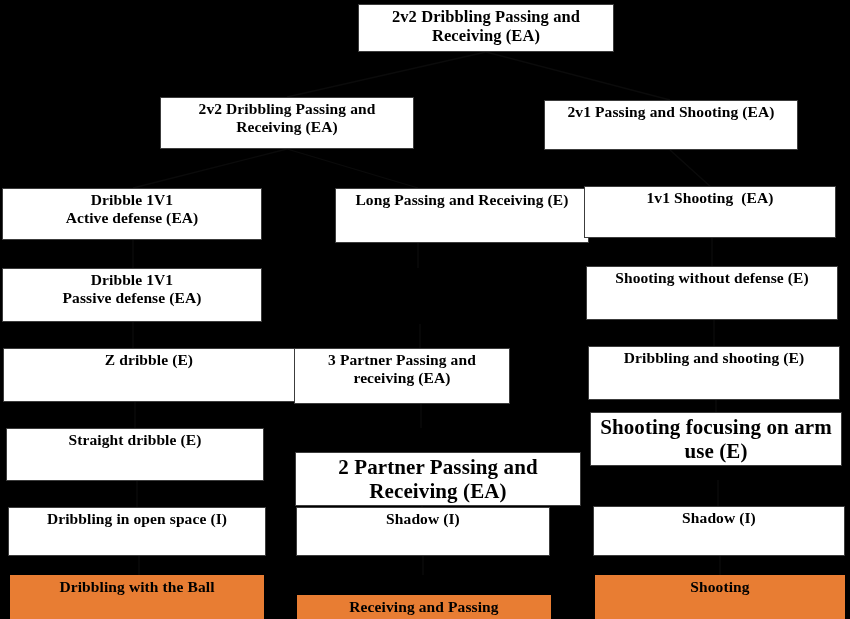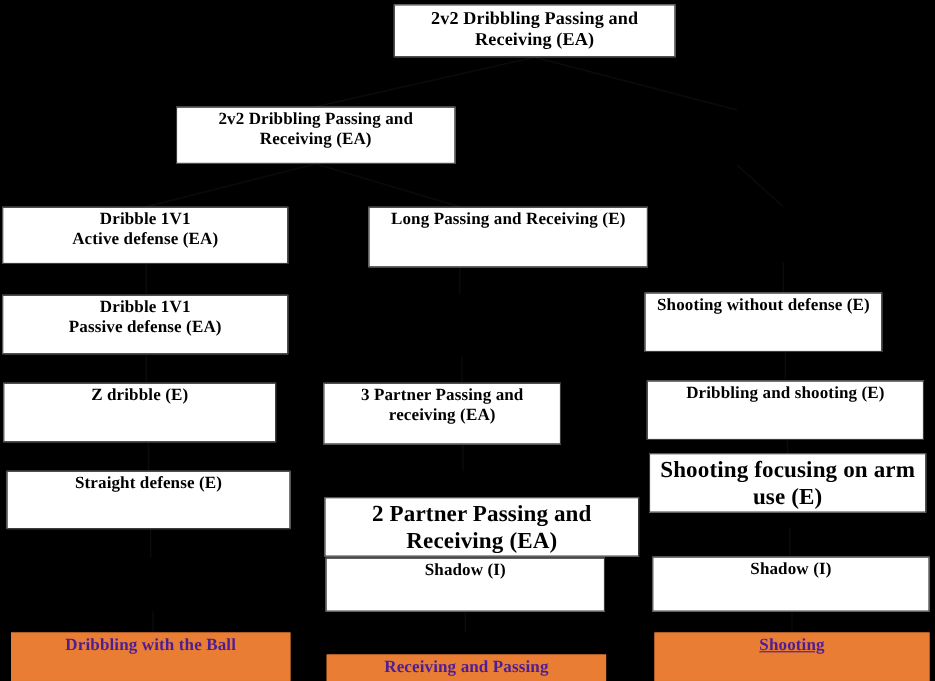--- a/index.html
+++ b/index.html
@@ -33,21 +33,21 @@
     display: flex;
     justify-content: center;
     text-align: center;
     line-height: 1.16;
     letter-spacing: 0.1px;
     white-space: pre-wrap;
     padding: 2px 6px;
   }
   .node.cat {
     background: #e87d33;
-    color: #4c1d95;
+    color: #000000;
     border-color: #e87d33;
   }
 </style>
 </head>
 <body>
 
 <div id="canvas">
 
   <svg class="connectors" viewBox="0 0 850 619" xmlns="http://www.w3.org/2000/svg">
     <g stroke="#0b0b0b" stroke-width="1.3" fill="none">
@@ -74,34 +74,40 @@
     </g>
   </svg>
 
   <div class="node" style="left:358px; top:4px; width:256px; height:48px; font-size:16.5px;">
     <span>2v2 Dribbling Passing and Receiving (EA)</span>
   </div>
 
   <div class="node" style="left:160px; top:97px; width:254px; height:52px; font-size:15.5px;">
     <span>2v2 Dribbling Passing and Receiving (EA)</span>
   </div>
+  <div class="node" style="left:544px; top:100px; width:254px; height:50px; font-size:15.5px;">
+    <span>2v1 Passing and Shooting (EA)</span>
+  </div>
 
   <div class="node" style="left:2px; top:188px; width:260px; height:52px; font-size:15.5px;">
     <span>Dribble 1V1
 Active defense (EA)</span>
   </div>
   <div class="node" style="left:2px; top:268px; width:260px; height:54px; font-size:15.5px;">
     <span>Dribble 1V1
 Passive defense (EA)</span>
   </div>
-  <div class="node" style="left:3px; top:348px; width:248px; height:54px; font-size:15.5px;">
+  <div class="node" style="left:3px; top:348px; width:292px; height:54px; font-size:15.5px;">
     <span>Z dribble (E)</span>
   </div>
   <div class="node" style="left:6px; top:428px; width:258px; height:53px; font-size:15.5px;">
-    <span>Straight defense (E)</span>
+    <span>Straight dribble (E)</span>
+  </div>
+  <div class="node" style="left:8px; top:507px; width:258px; height:49px; font-size:15.5px;">
+    <span>Dribbling in open space (I)</span>
   </div>
   <div class="node cat" style="left:10px; top:575px; width:254px; height:44px; font-size:15.5px;">
     <span>Dribbling with the Ball</span>
   </div>
 
   <div class="node" style="left:291px; top:188px; width:254px; height:55px; font-size:15.5px;margin-left:44px;">
     <span>Long Passing and Receiving (E)</span>
   </div>
   <div class="node" style="left:294px; top:348px; width:216px; height:56px; font-size:15.5px;">
     <span>3 Partner Passing and receiving (EA)</span>
@@ -109,29 +115,32 @@
   <div class="node" style="left:295px; top:452px; width:286px; height:54px; font-size:21px;">
     <span>2 Partner Passing and Receiving (EA)</span>
   </div>
   <div class="node" style="left:296px; top:507px; width:254px; height:49px; font-size:15.5px;">
     <span>Shadow (I)</span>
   </div>
   <div class="node cat" style="left:297px; top:575px; width:254px; height:44px; font-size:15.5px;margin-top:20px;">
     <span>Receiving and Passing</span>
   </div>
 
-  <div class="node" style="left:586px; top:266px; width:216px; height:54px; font-size:15.5px;">
+  <div class="node" style="left:584px; top:186px; width:252px; height:52px; font-size:15.5px;">
+    <span>1v1 Shooting  (EA)</span>
+  </div>
+  <div class="node" style="left:586px; top:266px; width:252px; height:54px; font-size:15.5px;">
     <span>Shooting without defense (E)</span>
   </div>
   <div class="node" style="left:588px; top:346px; width:252px; height:54px; font-size:15.5px;">
     <span>Dribbling and shooting (E)</span>
   </div>
   <div class="node" style="left:590px; top:412px; width:252px; height:54px; font-size:21px;">
     <span>Shooting focusing on arm use (E)</span>
   </div>
   <div class="node" style="left:593px; top:506px; width:252px; height:50px; font-size:15.5px;">
     <span>Shadow (I)</span>
   </div>
-  <div class="node cat" style="left:595px; top:575px; width:250px; height:44px; font-size:15.5px;text-decoration:underline;">
+  <div class="node cat" style="left:595px; top:575px; width:250px; height:44px; font-size:15.5px;">
     <span>Shooting</span>
   </div>
 
 </div>
 
 </body></html>

